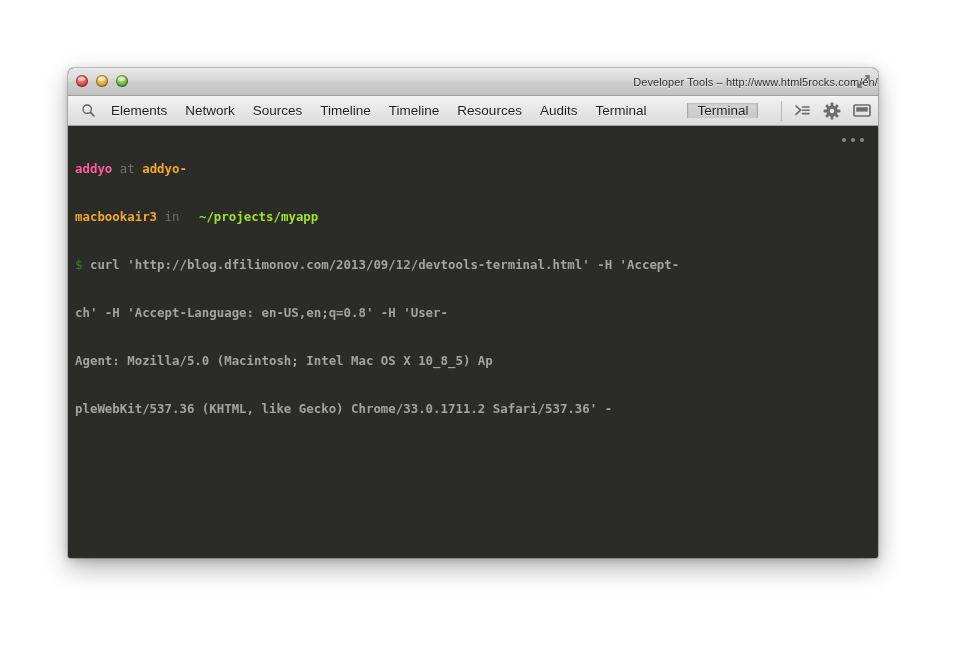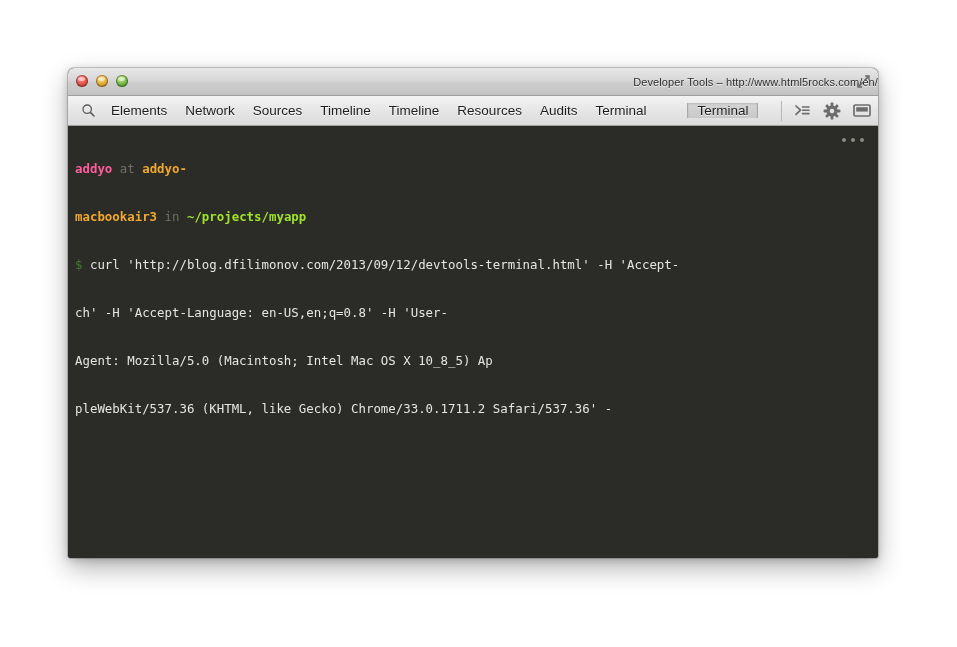--- a/index.html
+++ b/index.html
@@ -188,23 +188,23 @@
     font-size: 12.4px;
     line-height: 16px;
     white-space: pre;
     overflow: hidden;
   }
   .line { height: 16px; }
 
   .c-user  { color: #ff5c9b; font-weight: bold; }
   .c-conn  { color: #6f6f68; }
   .c-host  { color: #f0a830; font-weight: bold; }
-  .c-path  { color: #9fe32a; font-weight: bold; }
+  .c-path  { color: #9fe32a; font-weight: bold; margin-left: 12px; }
   .c-dollar{ color: #3f7f2f; }
-  .c-out   { color: #e5e5e5; }
+  .c-out   { color: #a3a3a3; font-weight: bold; }
 </style>
 </head>
 <body>
 
 <div id="stage">
 
   <div class="window">
 
     <div class="titlebar">
       <div class="traffic">

